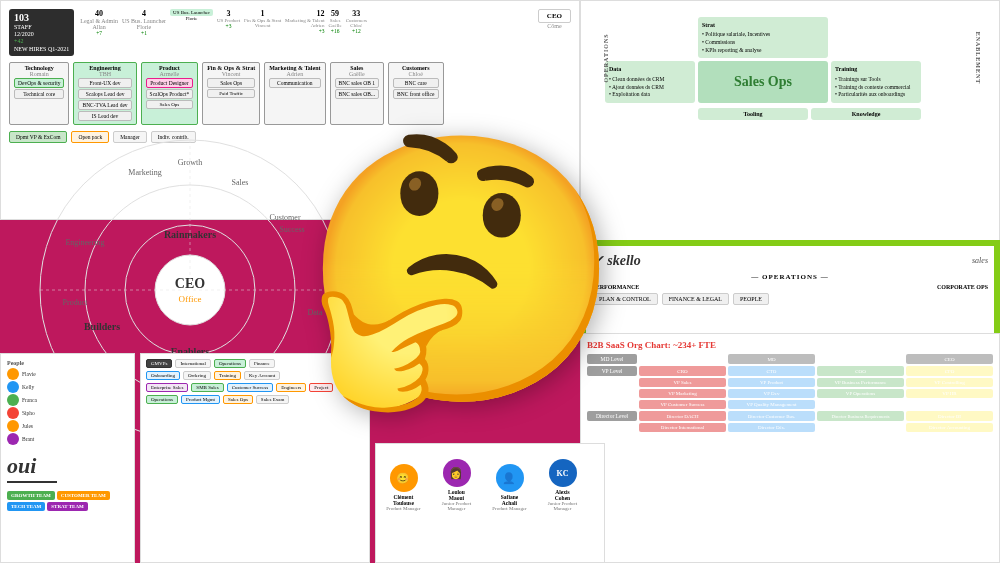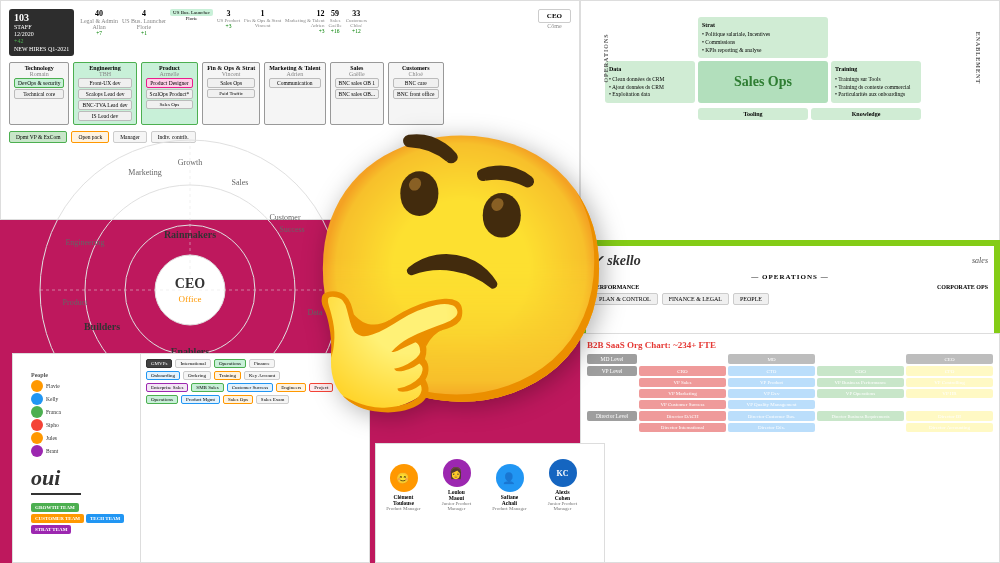--- a/index.html
+++ b/index.html
@@ -581,21 +581,21 @@
       <div class="b2b-box" style="background:#fff9c4;">Director BI</div>
 
       <div></div>
       <div class="b2b-box" style="background:#ef9a9a;">Director International</div>
       <div class="b2b-box" style="background:#bbdefb;">Director Dés.</div>
       <div></div>
       <div class="b2b-box" style="background:#fff9c4;">Director Accounting</div>
     </div>
   </div>
 
-  <div style="position:absolute; bottom:0; left:12px; width:135px; height:210px; background:white; border:1px solid #ddd; padding:18px; overflow:hidden;">
+  <div style="position:absolute; bottom:0; left:0; width:135px; height:210px; background:white; border:1px solid #ddd; padding:6px; overflow:hidden;">
     <div style="font-size:6px; font-weight:bold; color:#555; margin-bottom:2px;">People</div>
     <div class="mini-avatar">
       <div class="mini-av-circle" style="background:#ff9800;"></div>
       <span class="mini-label">Flavie</span>
     </div>
     <div class="mini-avatar">
       <div class="mini-av-circle" style="background:#2196f3;"></div>
       <span class="mini-label">Kelly</span>
     </div>
     <div class="mini-avatar">

